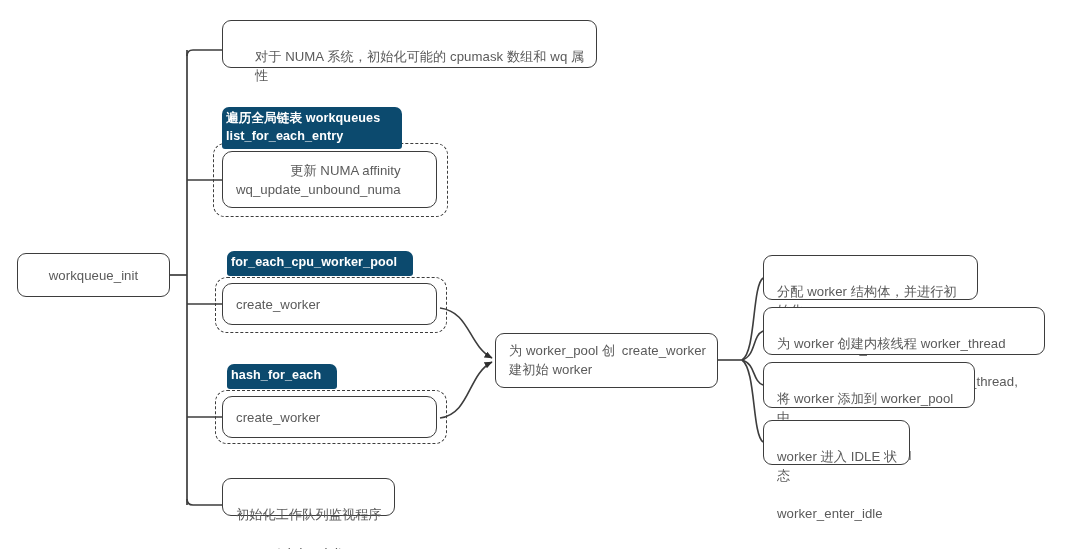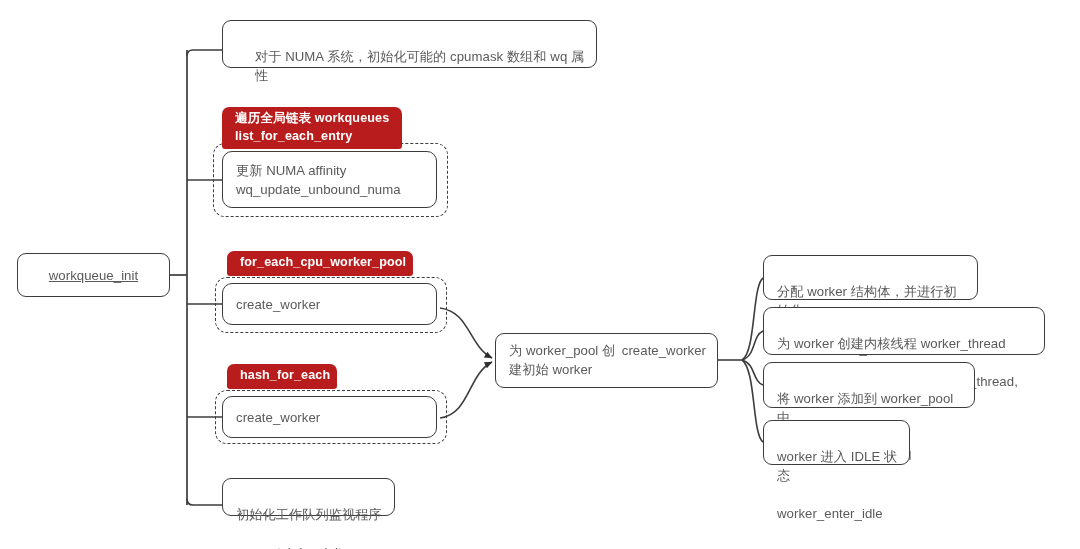--- a/index.html
+++ b/index.html
@@ -41,46 +41,46 @@
     display: flex;
     flex-direction: row;
     justify-content: center;
   }
   .node.root-node {
     display: flex;
     align-items: center;
     justify-content: center;
     padding: 9px;
     text-align: center;
-    text-decoration: underline;
   }
   .node.inner-node {
     display: flex;
     align-items: center;
     border-width: 1.8px;
     border-radius: 10px;
+    text-align: right;
   }
   .dash-group {
     position: absolute;
     box-sizing: border-box;
     border: 1.9px dashed #3d3d3d;
     border-radius: 12px;
     background: transparent;
     z-index: 2;
   }
   .group-label {
     position: absolute;
     box-sizing: border-box;
-    background: #b91c1c;
+    background: #0c4a6e;
     color: #ffffff;
     font-size: 12.6px;
     line-height: 17.5px;
     font-weight: bold;
     border-radius: 7px 7px 3px 3px;
-    padding: 3px 10px 4px 13px;
+    padding: 3px 10px 4px 4px;
     white-space: pre-line;
     letter-spacing: 0.1px;
     z-index: 4;
   }
   .txt-line { display: block; }
 </style>
 </head>
 <body>
 
 <div id="canvas">

